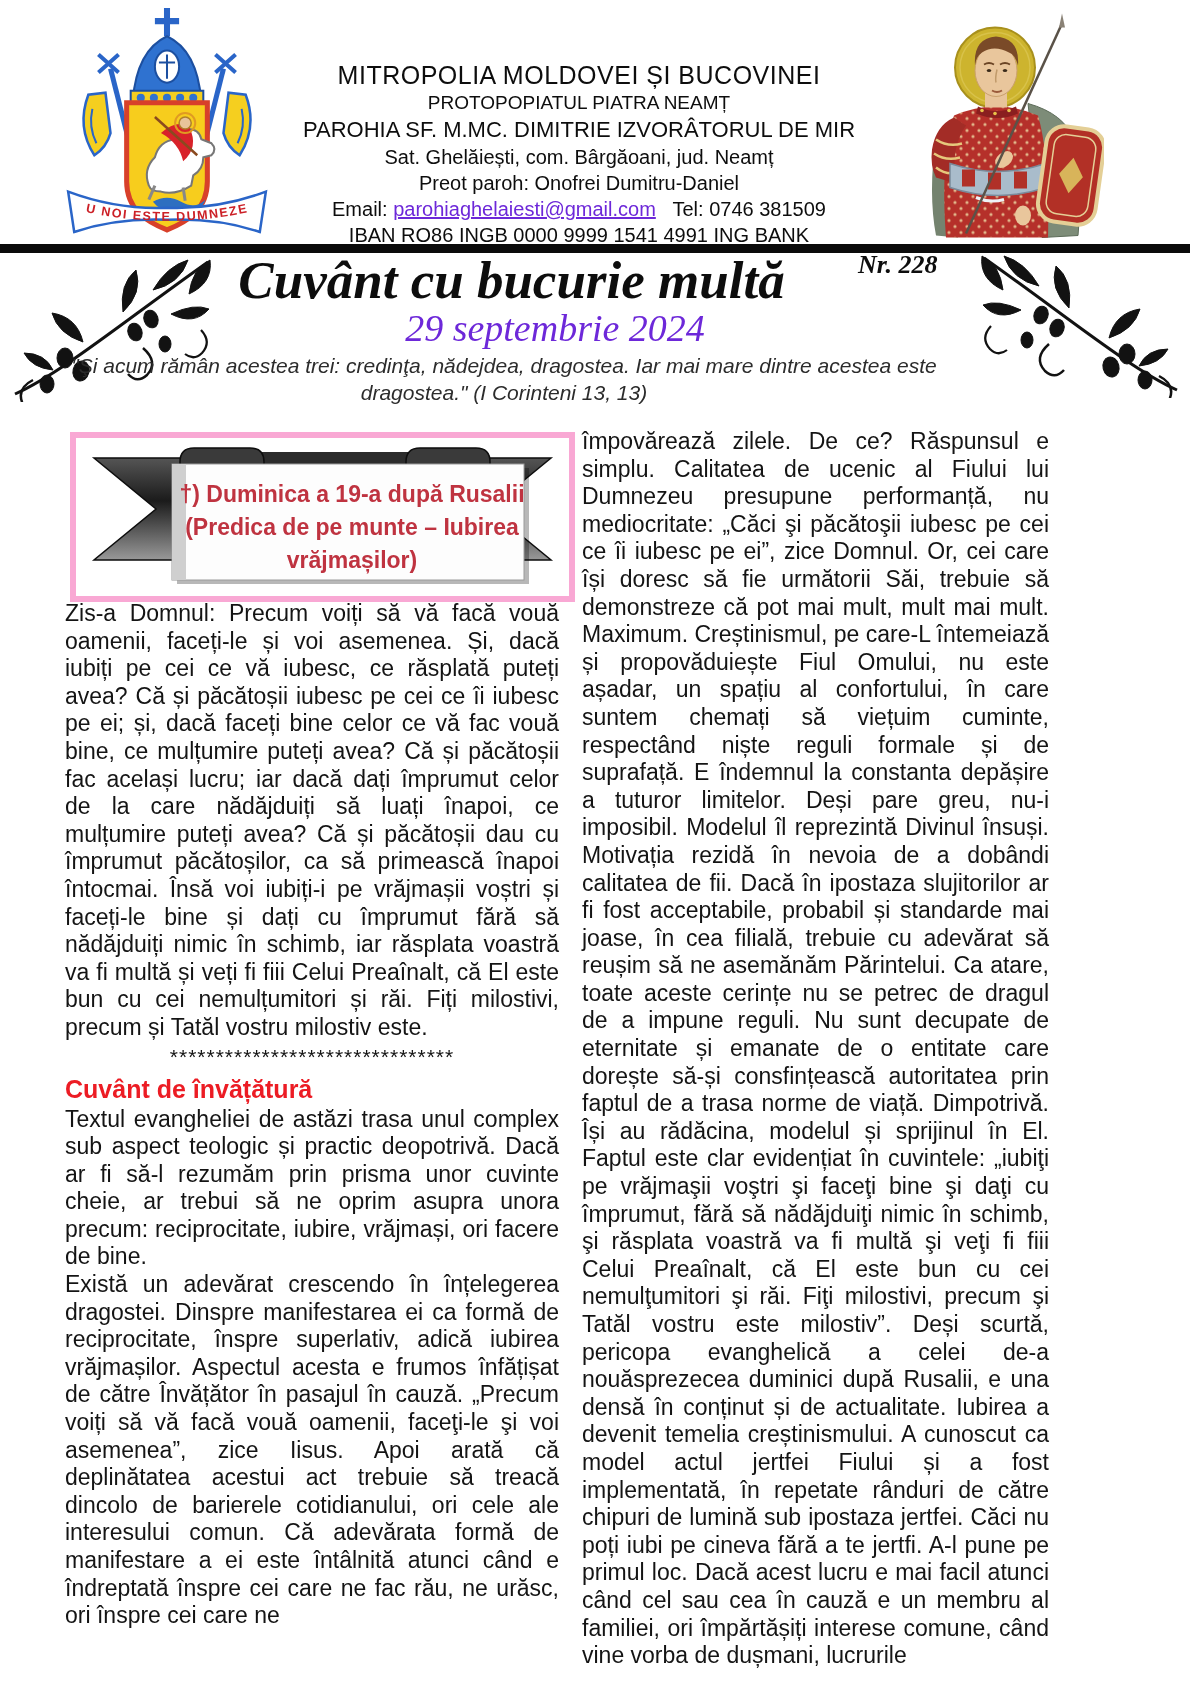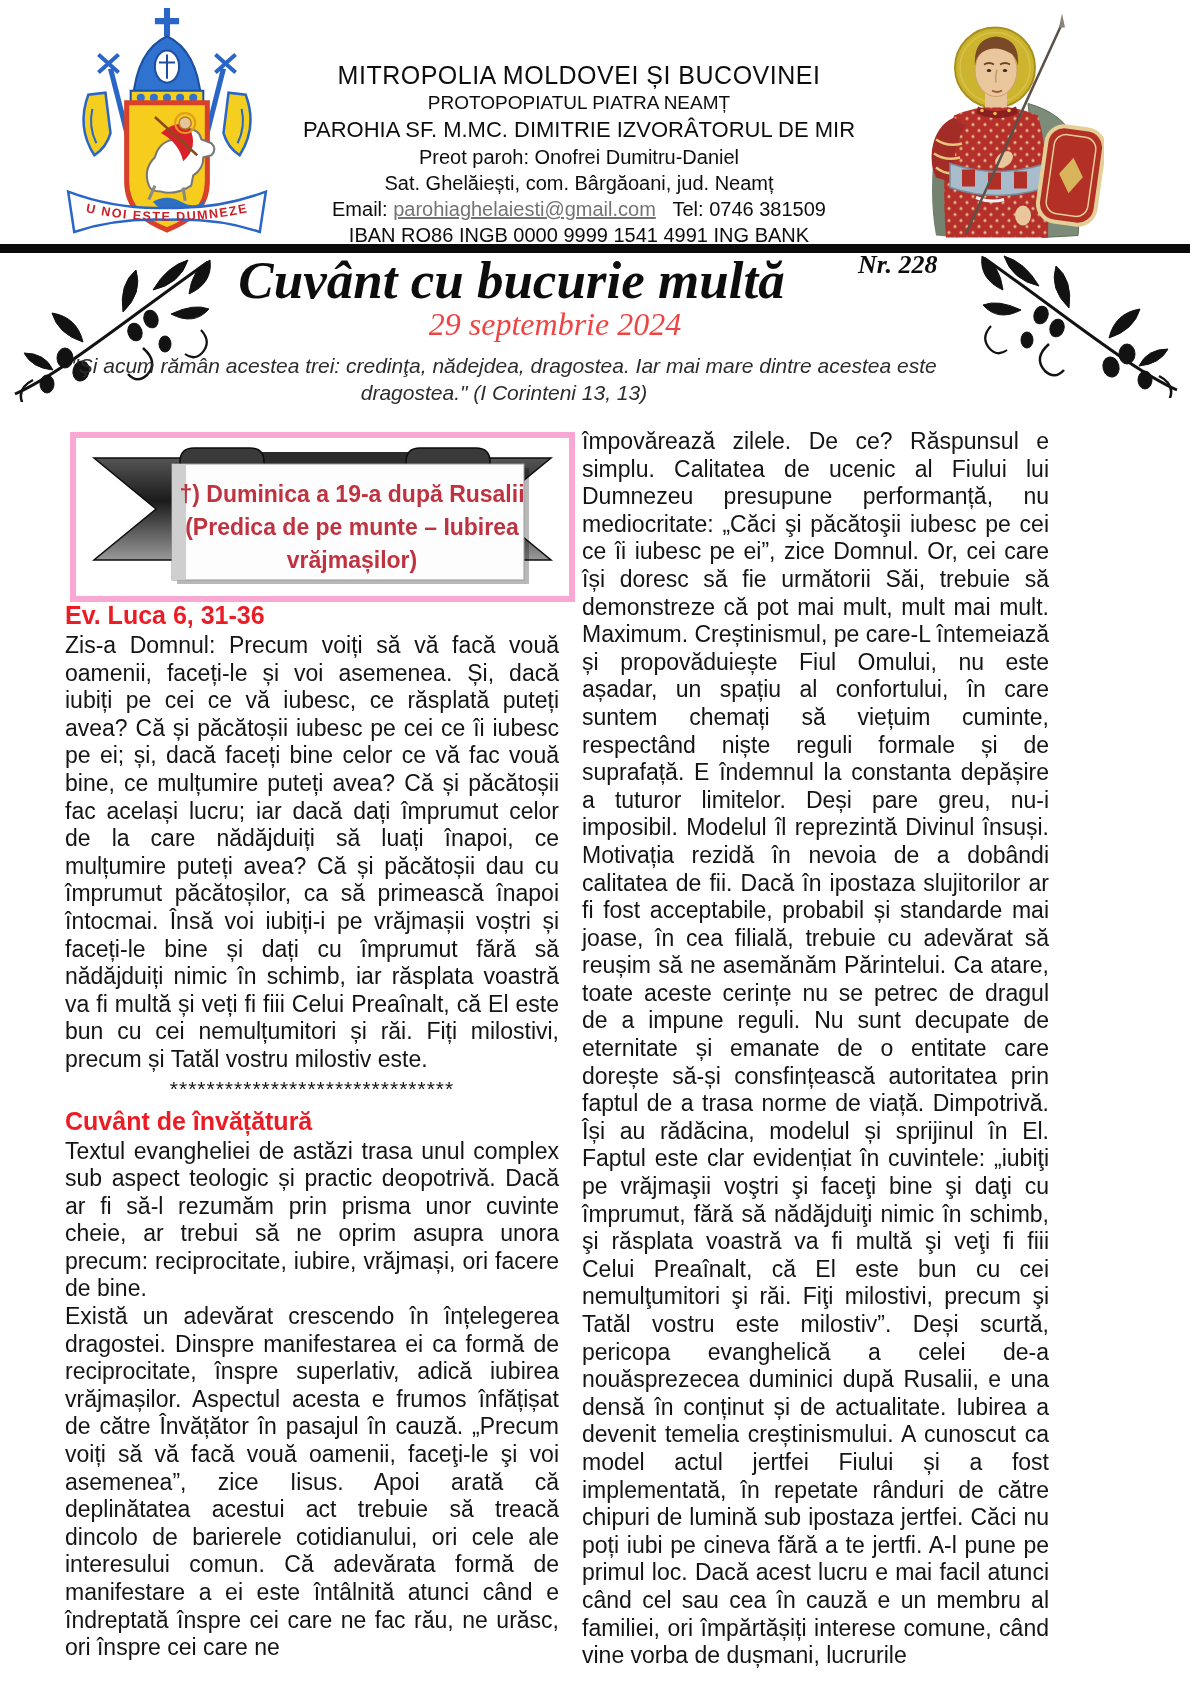--- a/index.html
+++ b/index.html
@@ -12,39 +12,39 @@
   .crest{position:absolute;left:56px;top:4px;width:222px;height:234px;}
   .saint{position:absolute;left:892px;top:6px;width:212px;height:233px;}
   .head-text{
     position:absolute;left:268px;top:60px;width:622px;text-align:center;
     font-family:Liberation Sans, sans-serif;color:#0d0d0d;
   }
   .ht1{font-size:25px;line-height:31px;letter-spacing:.5px;}
   .ht2{font-size:19px;line-height:24px;}
   .ht3{font-size:22px;line-height:29px;}
   .ht4{font-size:20px;line-height:26px;}
-  .email-link{color:#737373;text-decoration:underline;cursor:pointer;}
+  .email-link{color:#6d28d9;text-decoration:underline;cursor:pointer;}
   .bar{position:absolute;left:0;top:244px;width:1190px;height:9px;background:#0b0b0b;}
   
   .olive{position:absolute;width:222px;height:150px;}
   .olive.left{left:2px;top:252px;}
   .olive.right{left:968px;top:248px;}
   .title{
     position:absolute;left:0;top:250px;width:975px;text-align:center;
     font-family:"Liberation Serif",serif;font-weight:bold;font-style:italic;
     font-size:53px;color:#0d0d0d;padding-left:24px;
   }
   .issue{
     position:absolute;left:858px;top:250px;
     font-family:"Liberation Serif",serif;font-weight:bold;font-style:italic;
     font-size:26px;color:#0d0d0d;
   }
   .date{
     position:absolute;left:0;top:306px;width:1110px;text-align:center;
-    font-family:"Liberation Serif",serif;font-style:italic;font-size:32px;color:#ef4444;
+    font-family:"Liberation Serif",serif;font-style:italic;font-size:38px;color:#6d28d9;
   }
   .quote{
     position:absolute;left:28px;top:352px;width:952px;text-align:center;
     font-style:italic;font-size:21px;line-height:27px;color:#2c2c2c;
   }
   
   .banner-box{
     position:absolute;left:70px;top:432px;width:493px;height:158px;
     border:6px solid #f9a8d4;background:#fff;
   }
@@ -111,22 +111,22 @@
       <text font-size="12.5" font-weight="bold" fill="#cc2027" letter-spacing="1.5" font-family="Liberation Sans, sans-serif">
         <textPath href="#mottoPath" xlink:href="#mottoPath" startOffset="50%" text-anchor="middle">CU NOI ESTE DUMNEZEU</textPath>
       </text>
     </g>
   </svg>
 
   <div class="head-text">
     <div class="ht1">MITROPOLIA MOLDOVEI ȘI BUCOVINEI</div>
     <div class="ht2">PROTOPOPIATUL PIATRA NEAMȚ</div>
     <div class="ht3">PAROHIA SF. M.MC. DIMITRIE IZVORÂTORUL DE MIR</div>
+    <div class="ht4">Sat. Ghelăiești, com. Bârgăoani, jud. Neamț</div>
     <div class="ht4">Preot paroh: Onofrei Dumitru-Daniel</div>
-    <div class="ht4">Sat. Ghelăiești, com. Bârgăoani, jud. Neamț</div>
     <div class="ht4"><span>Email: </span><a class="email-link">parohiaghelaiesti@gmail.com</a>&nbsp;&nbsp;&nbsp;<span>Tel: 0746 381509</span></div>
     <div class="ht4">IBAN RO86 INGB 0000 9999 1541 4991   ING BANK</div>
   </div>
 
   <svg class="saint" viewBox="0 0 212 230" xmlns="http://www.w3.org/2000/svg">
     <defs>
       <pattern id="tunicPat" width="12" height="12" patternUnits="userSpaceOnUse">
         <circle cx="3" cy="3" r="1.6" fill="#e9cf9c"></circle>
           <circle cx="9" cy="9" r="1.6" fill="#e9cf9c"></circle>
       </pattern>
@@ -248,21 +248,20 @@
       <rect x="101" y="30" width="352" height="116" fill="rgba(0,0,0,0.28)"></rect>
       <rect x="96" y="26" width="352" height="116" fill="#fdfdfd" stroke="#9a9a9a" stroke-width="1"></rect>
       <rect x="96" y="26" width="14" height="116" fill="#cfcfcf"></rect>
       <text class="banner-text" x="276" y="64" text-anchor="middle">†) Duminica a 19-a după Rusalii</text>
       <text class="banner-text" x="276" y="97" text-anchor="middle">(Predica de pe munte – Iubirea</text>
       <text class="banner-text" x="276" y="130" text-anchor="middle">vrăjmașilor)</text>
     </svg>
   </div>
 
   <div class="col col-left">
-    <div class="red-head">Ev. Luca 6, 31-36</div>
     <p>Zis-a Domnul: Precum voiți să vă facă vouă oamenii, faceți-le și voi asemenea. Și, dacă iubiți pe cei ce vă iubesc, ce răsplată puteți avea? Că și păcătoșii iubesc pe cei ce îi iubesc pe ei; și, dacă faceți bine celor ce vă fac vouă bine, ce mulțumire puteți avea? Că și păcătoșii fac același lucru; iar dacă dați împrumut celor de la care nădăjduiți să luați înapoi, ce mulțumire puteți avea? Că și păcătoșii dau cu împrumut păcătoșilor, ca să primească înapoi întocmai. Însă voi iubiți-i pe vrăjmașii voștri și faceți-le bine și dați cu împrumut fără să nădăjduiți nimic în schimb, iar răsplata voastră va fi multă și veți fi fiii Celui Preaînalt, că El este bun cu cei nemulțumitori și răi. Fiți milostivi, precum și Tatăl vostru milostiv este.</p>
     <div class="stars">*******************************</div>
     <div class="red-head mt">Cuvânt de învățătură</div>
     <p>Textul evangheliei de astăzi trasa unul complex sub aspect teologic și practic deopotrivă. Dacă ar fi să-l rezumăm prin prisma unor cuvinte cheie, ar trebui să ne oprim asupra unora precum: reciprocitate, iubire, vrăjmași, ori facere de bine.</p>
     <p>Există un adevărat crescendo în înțelegerea dragostei. Dinspre manifestarea ei ca formă de reciprocitate, înspre superlativ, adică iubirea vrăjmașilor. Aspectul acesta e frumos înfățișat de către Învățător în pasajul în cauză. „Precum voiți să vă facă vouă oamenii, faceţi-le şi voi asemenea”, zice Iisus. Apoi arată că deplinătatea acestui act trebuie să treacă dincolo de barierele cotidianului, ori cele ale interesului comun. Că adevărata formă de manifestare a ei este întâlnită atunci când e îndreptată înspre cei care ne fac rău, ne urăsc, ori înspre cei care ne</p>
   </div>
 
   <div class="col col-right">
     <p>împovărează zilele. De ce? Răspunsul e simplu. Calitatea de ucenic al Fiului lui Dumnezeu presupune performanță, nu mediocritate: „Căci şi păcătoşii iubesc pe cei ce îi iubesc pe ei”, zice Domnul. Or, cei care își doresc să fie următorii Săi, trebuie să demonstreze că pot mai mult, mult mai mult. Maximum. Creștinismul, pe care-L întemeiază și propovăduiește Fiul Omului, nu este așadar, un spațiu al confortului, în care suntem chemați să viețuim cuminte, respectând niște reguli formale și de suprafață. E îndemnul la constanta depășire a tuturor limitelor. Deși pare greu, nu-i imposibil. Modelul îl reprezintă Divinul însuși. Motivația rezidă în nevoia de a dobândi calitatea de fii. Dacă în ipostaza slujitorilor ar fi fost acceptabile, probabil și standarde mai joase, în cea filială, trebuie cu adevărat să reușim să ne asemănăm Părintelui. Ca atare, toate aceste cerințe nu se petrec de dragul de a impune reguli. Nu sunt decupate de eternitate și emanate de o entitate care dorește să-și consfințească autoritatea prin faptul de a trasa norme de viață. Dimpotrivă. Își au rădăcina, modelul și sprijinul în El. Faptul este clar evidențiat în cuvintele: „iubiţi pe vrăjmaşii voştri şi faceţi bine şi daţi cu împrumut, fără să nădăjduiţi nimic în schimb, şi răsplata voastră va fi multă şi veţi fi fiii Celui Preaînalt, că El este bun cu cei nemulţumitori şi răi. Fiţi milostivi, precum şi Tatăl vostru este milostiv”. Deși scurtă, pericopa evanghelică a celei de-a nouăsprezecea duminici după Rusalii, e una densă în conținut și de actualitate. Iubirea a devenit temelia creștinismului. A cunoscut ca model actul jertfei Fiului și a fost implementată, în repetate rânduri de către chipuri de lumină sub ipostaza jertfei. Căci nu poți iubi pe cineva fără a te jertfi. A-l pune pe primul loc. Dacă acest lucru e mai facil atunci când cel sau cea în cauză e un membru al familiei, ori împărtășiți interese comune, când vine vorba de dușmani, lucrurile</p>
   </div>

